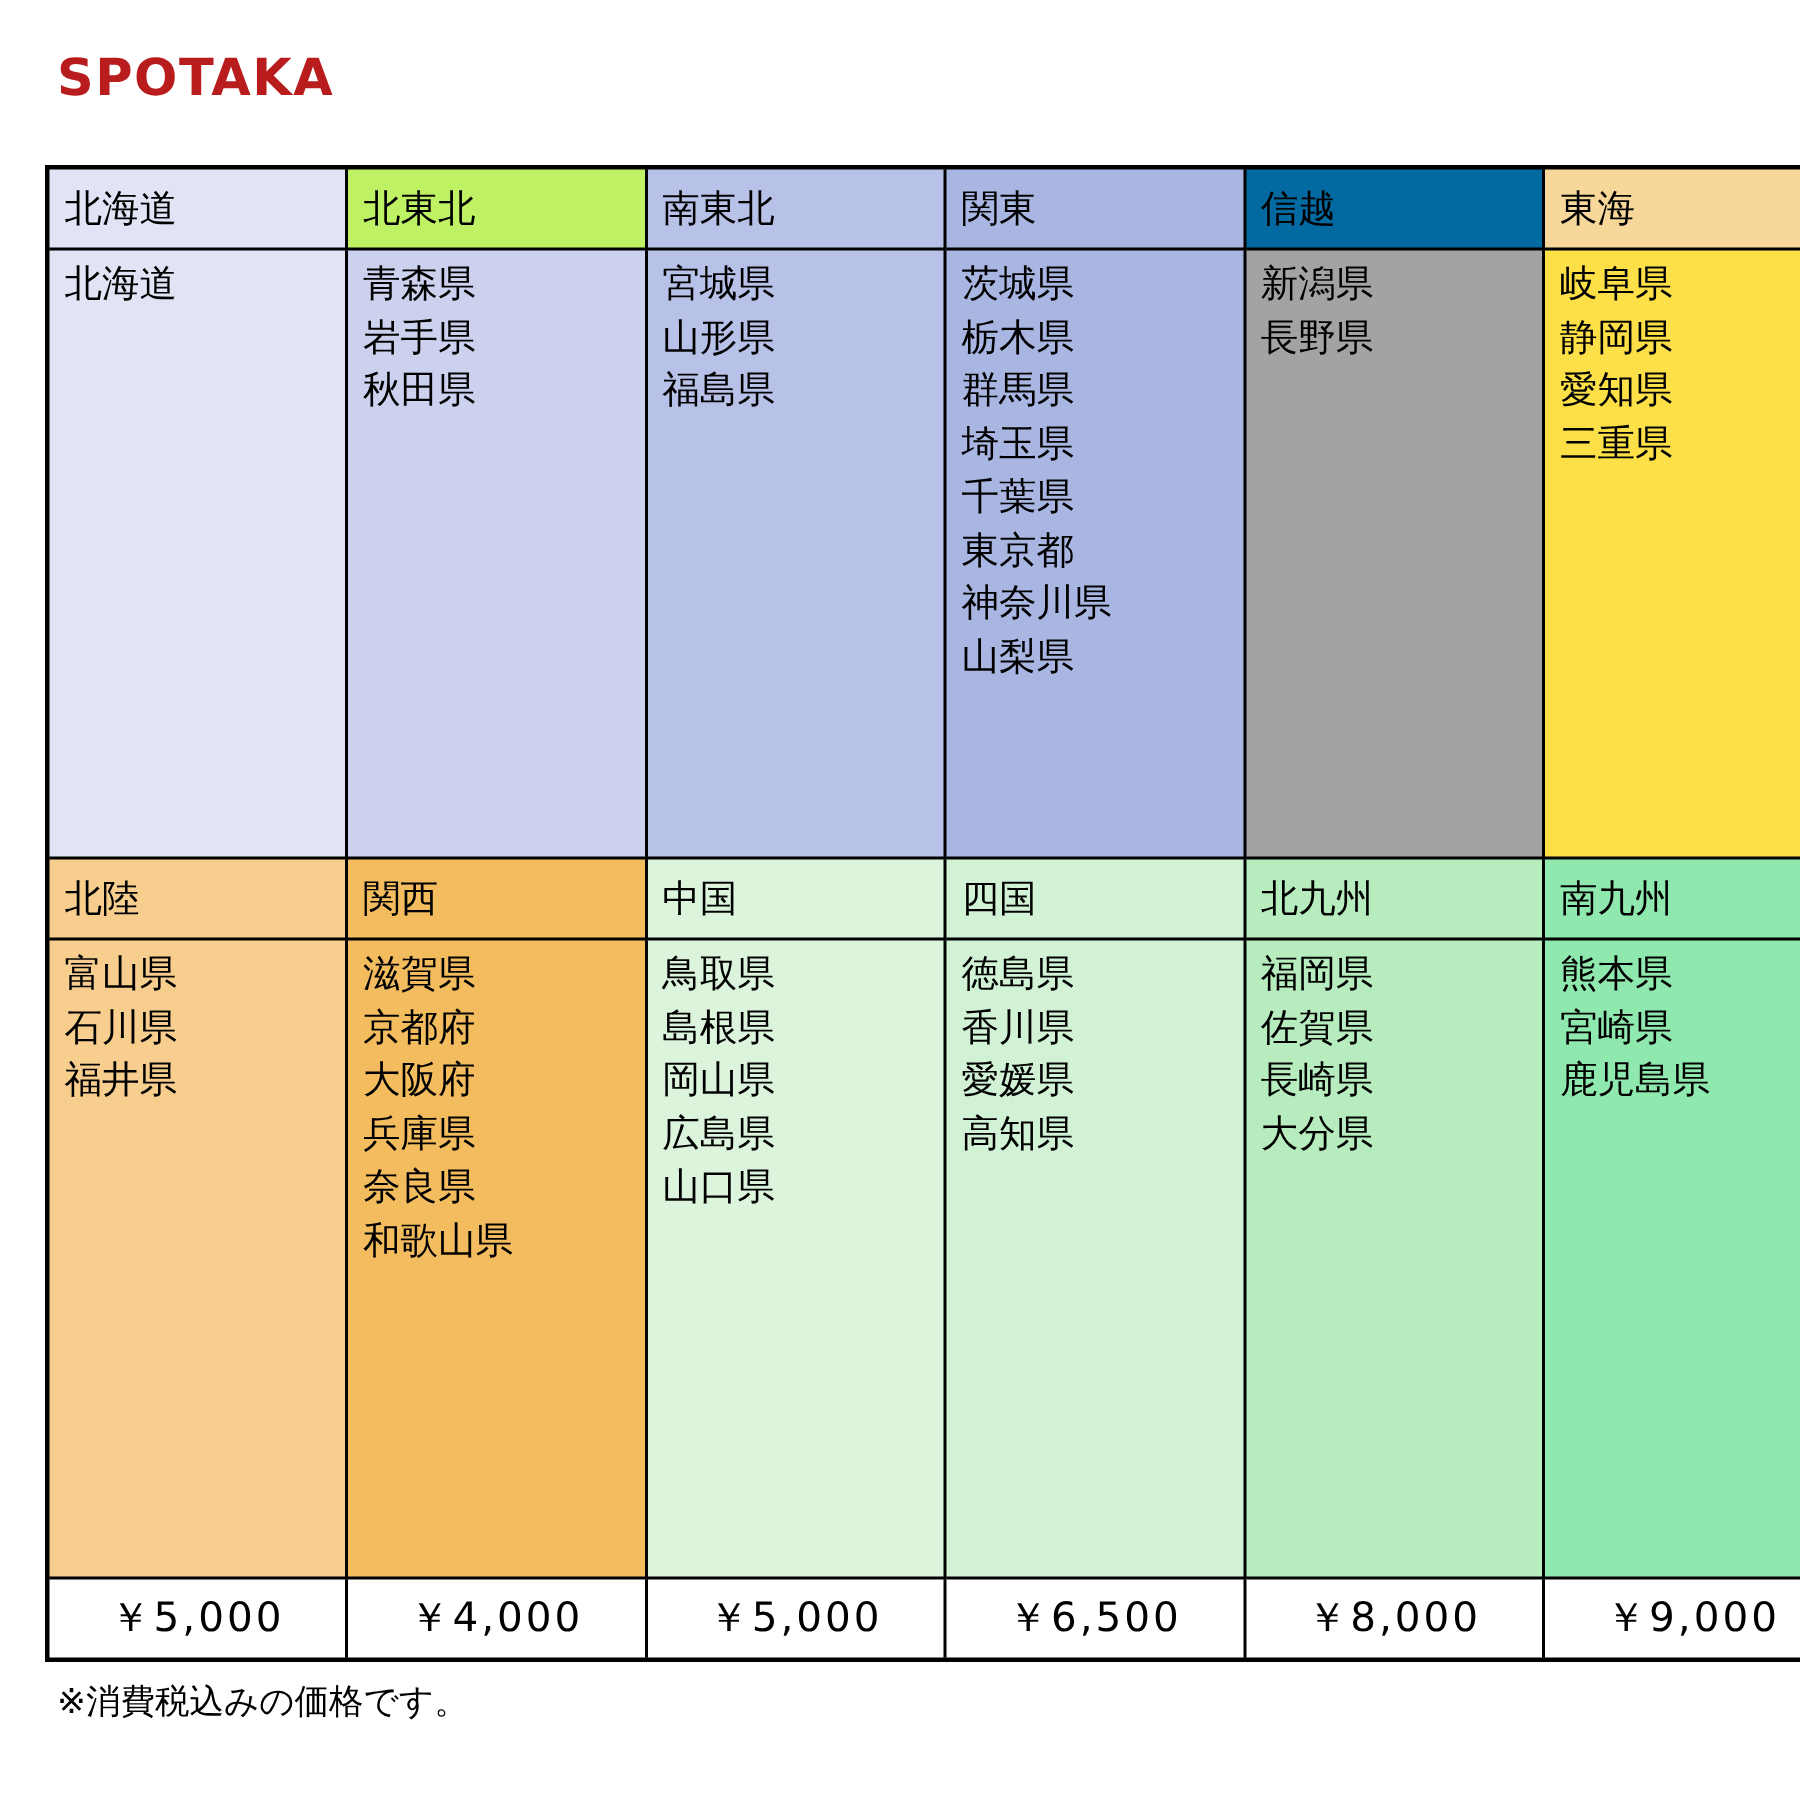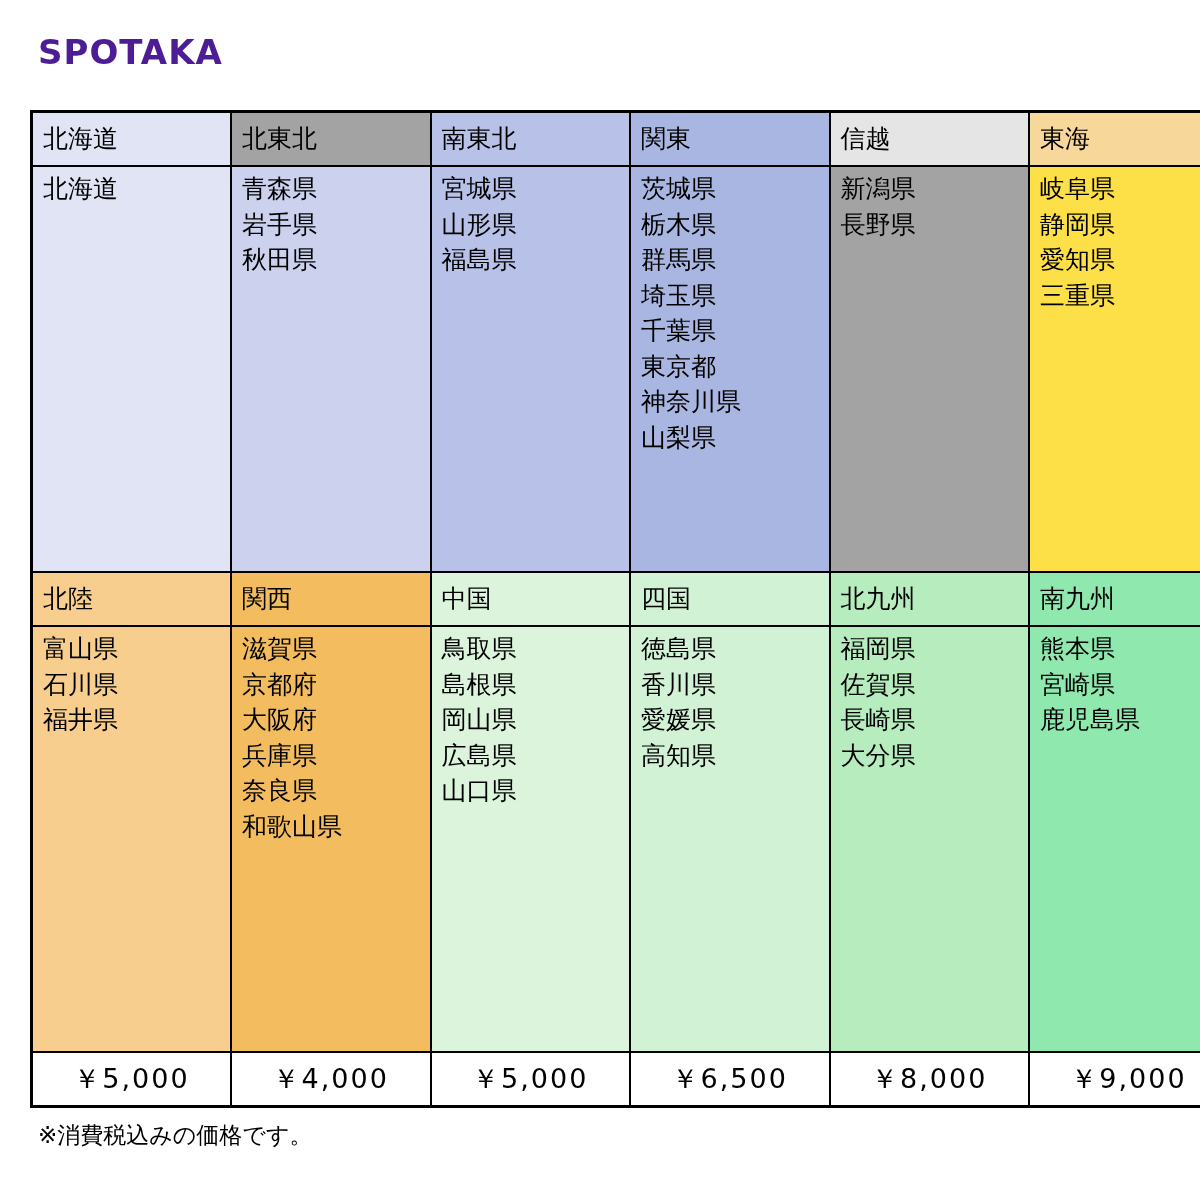--- a/index.html
+++ b/index.html
@@ -22,21 +22,21 @@
     padding: 14px 30px 10px 30px;
   }
 
   
   .header {
     display: flex;
     align-items: flex-start;
     height: 96px;
   }
   .brand {
-    color: #4c1d95;
+    color: #b91c1c;
     font-weight: bold;
     font-size: 34px;
     letter-spacing: 1px;
     font-family: "DejaVu Sans", "Liberation Sans", sans-serif;
     padding-top: 18px;
     padding-left: 8px;
     white-space: nowrap;
   }
   .titles {
     flex: 1;
@@ -124,24 +124,24 @@
     <div class="brand">SPOTAKA</div>
     <div class="titles">
     </div>
   </div>
 
   <table class="rate-table">
     <tbody>
 
       <tr>
         <td class="region-name" style="background: rgb(224, 228, 245);">北海道</td>
-        <td class="region-name" style="background: #a3a3a3;">北東北</td>
+        <td class="region-name" style="background: #bef264;">北東北</td>
         <td class="region-name" style="background: rgb(184, 194, 232);">南東北</td>
         <td class="region-name" style="background: rgb(169, 182, 226); margin-left: 28px;">関東</td>
-        <td class="region-name" style="background: #e5e5e5;">信越</td>
+        <td class="region-name" style="background: #0369a1;">信越</td>
         <td class="region-name" style="background: rgb(247, 215, 154);">東海</td>
       </tr>
       <tr>
         <td class="pref-cell" style="background: rgb(224, 228, 245);">
             <ul class="pref-list">
               <li>北海道</li>
             </ul>
           </td>
         <td class="pref-cell" style="background: rgb(204, 210, 238);">
             <ul class="pref-list">

